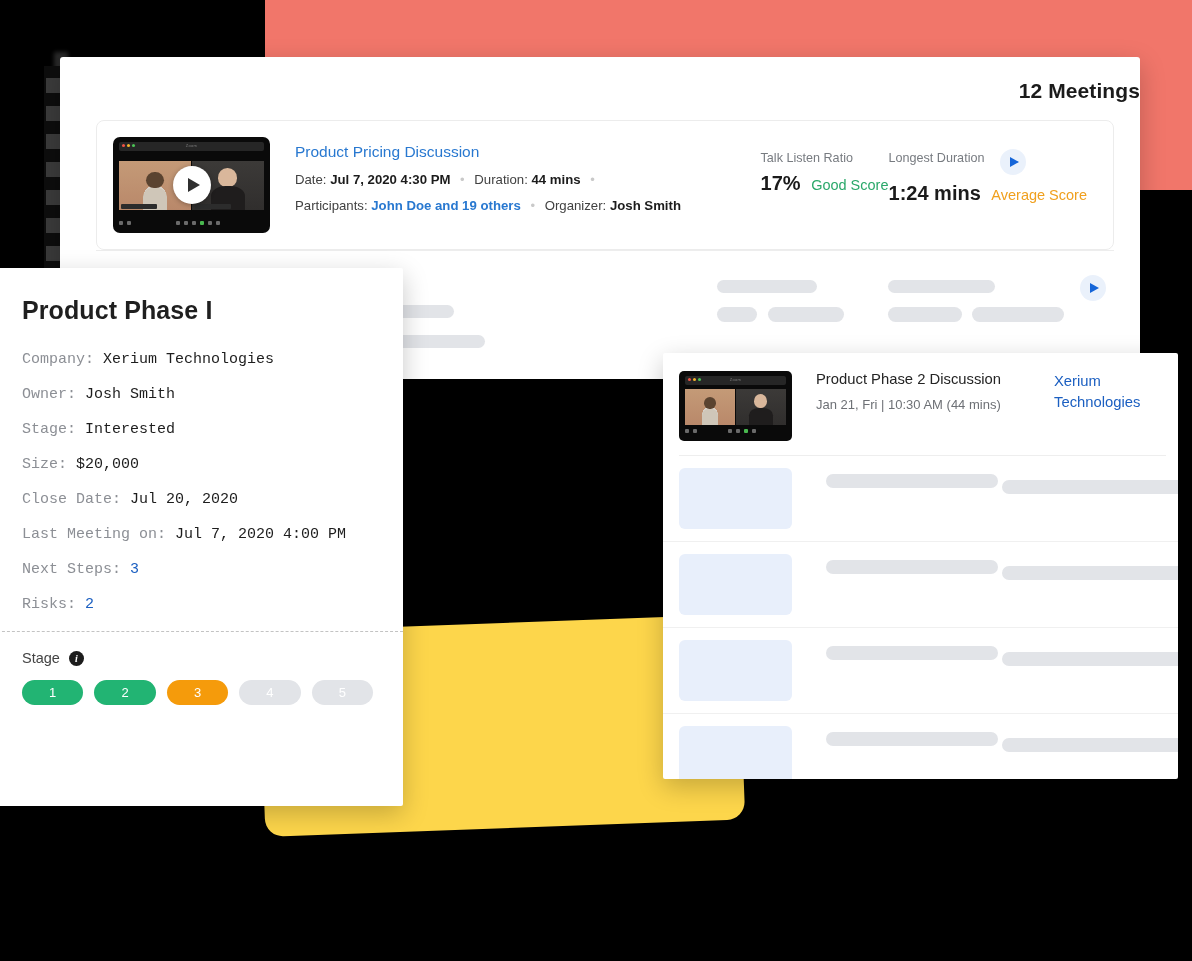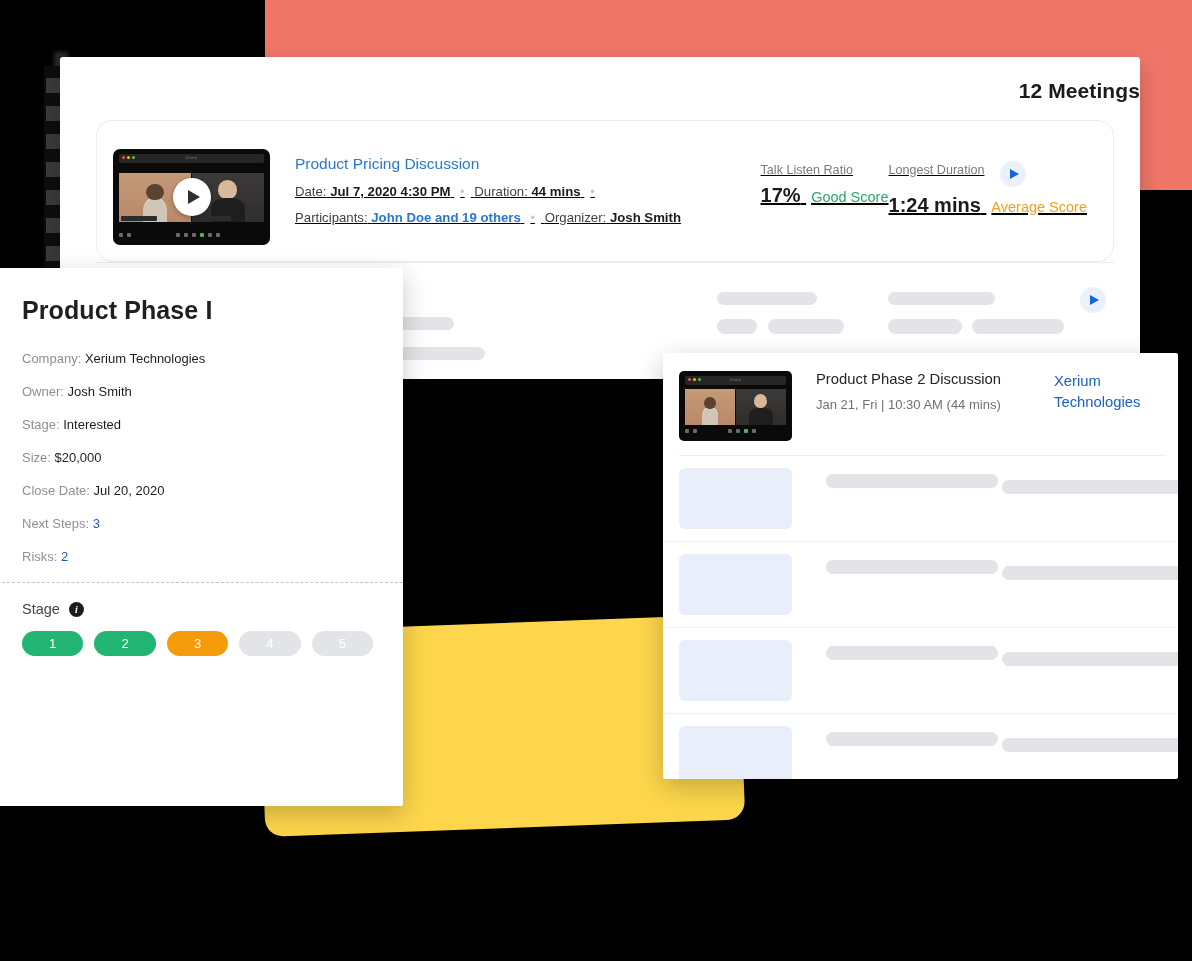--- a/index.html
+++ b/index.html
@@ -87,26 +87,25 @@
     font-size: 21px;
     font-weight: bold;
     color: #1b1b1b;
     padding: 22px 0 0 37px;
     letter-spacing: .1px;
     text-align: right;
   }
   .meeting-card {
     margin: 17px 26px 0 36px;
     border: 1px solid #ececec;
-    border-radius: 16px;
-    padding: 28px 18px 16px 16px;
+    border-radius: 8px;
+    padding: 16px 18px 16px 16px;
     display: flex;
     align-items: flex-start;
     min-height: 116px;
-    text-decoration: underline;
   }
 
   
   .thumb {
     position: relative;
     width: 157px;
     height: 96px;
     background: #0a0a0a;
     border-radius: 7px;
     flex: 0 0 auto;
@@ -210,21 +209,21 @@
   .detail-panel {
     left: -8px;
     top: 268px;
     width: 411px;
     height: 538px;
     border-radius: 2px;
     padding: 28px 30px 0 30px;
   }
   .detail-title { font-size: 25px; font-weight: bold; color: #1f1f1f; letter-spacing: .1px;}
   .detail-list { margin-top: 26px; }
-  .detail-row { font-size: 13px; color: #222; margin-bottom: 18px; }
+  .detail-row { font-size: 15px; color: #222; margin-bottom: 18px; font-family: Liberation Mono, monospace; }
   .detail-row .k { color: #8c8f95; }
   .detail-row .v { color: #1d1d1d; }
   .detail-row .v.linkish { color: #1b5fc1; }
   .divider-dash { border-top: 1px dashed #c3c3c3; margin: 10px -30px 0 -30px; }
   .stage-head { display:flex; align-items:flex-end; gap: 9px; margin-top: 18px; }
   .stage-head .lbl { font-size: 14.5px; color: #444; }
   .info-icon {
     width: 15px; height: 15px; border-radius: 50%; background: #1c1c1c; color: #fff;
     font-size: 10px; font-style: italic; font-weight: bold;
     display:flex; align-items:center; justify-content:center; font-family: "Liberation Serif", serif;
@@ -430,20 +429,24 @@
       </div>
       <div class="detail-row">
         <span class="k">Size:</span>
         <span class="v">$20,000</span>
       </div>
       <div class="detail-row">
         <span class="k">Close Date:</span>
         <span class="v">Jul 20, 2020</span>
       </div>
       <div class="detail-row">
+        <span class="k">Last Meeting on:</span>
+        <span class="v">Jul 7, 2020 4:00 PM</span>
+      </div>
+      <div class="detail-row">
         <span class="k">Next Steps:</span>
         <span class="v linkish">3</span>
       </div>
       <div class="detail-row">
         <span class="k">Risks:</span>
         <span class="v linkish">2</span>
       </div>
     </div>
 
     <div class="divider-dash"></div>

